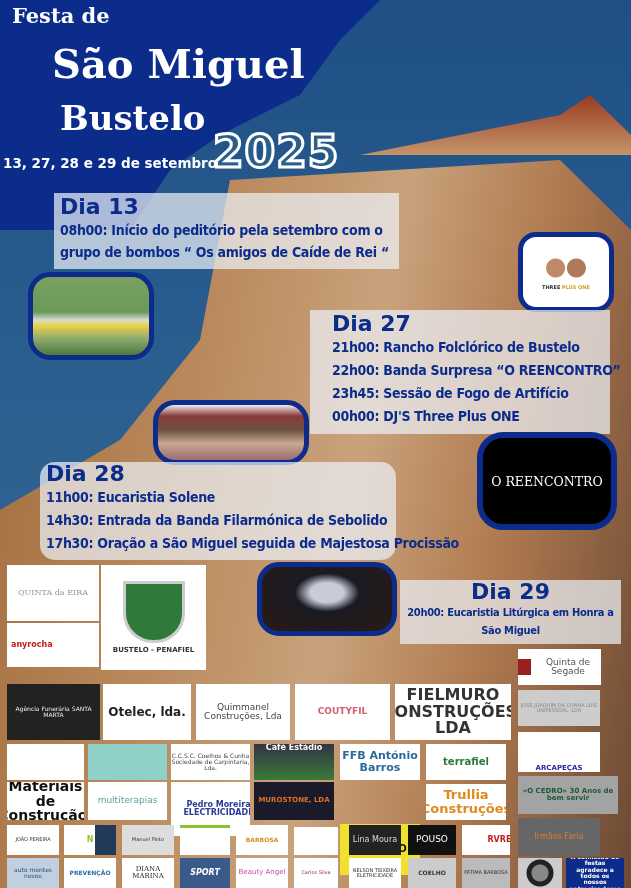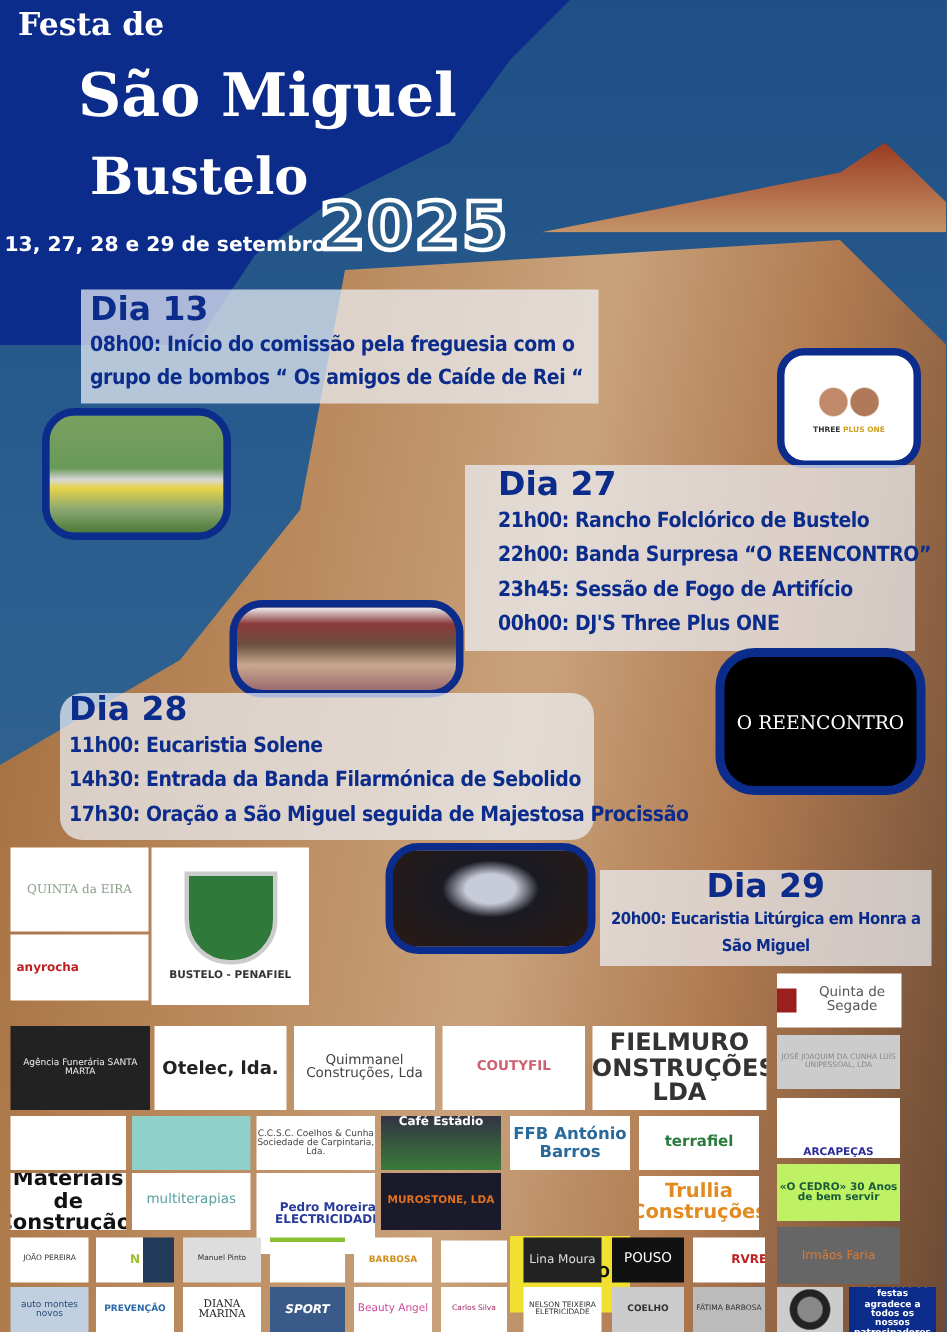--- a/index.html
+++ b/index.html
@@ -42,21 +42,21 @@
 <div class="blue-wedge"></div>
 
 <div class="title1">Festa de</div>
 <div class="title2">São Miguel</div>
 <div class="title3">Bustelo</div>
 <div class="dates">13, 27, 28 e 29 de setembro</div>
 <div class="year">2025</div>
 
 <div class="panel" style="left:54px;top:193px;width:345px;height:76px;padding:2px 6px;">
   <div class="day">Dia 13</div>
-  <div class="line" style="line-height:22px;">08h00:  Início do comissão pela freguesia com o</div>
+  <div class="line" style="line-height:22px;">08h00:  Início do peditório pela setembro com o</div>
   <div class="line" style="line-height:22px;">grupo de bombos “ Os amigos de Caíde de Rei “</div>
 </div>
 
 <div class="photo ph-bombos"></div>
 <div class="ph-dj">
   <div class="dj-faces"></div>
   <div class="dj-logo"><b>THREE</b> <span>PLUS ONE</span></div>
 </div>
 
 <div class="panel" style="left:310px;top:310px;width:300px;height:124px;padding:2px 22px;">
@@ -149,21 +149,21 @@
   </div>
 <div class="spon" style="left:254px;top:782px;width:80px;height:38px;background:#1a1a2a;color:#e07020;font-weight:bold;font-size:7px;">
     <span>MUROSTONE, LDA</span>
   </div>
 <div class="spon" style="left:340px;top:784px;width:80px;height:51px;background:#f0e030;color:#111;font-weight:bold;font-size:10px;margin-top:40px;">
     <span>J.RIBEIRO</span>
   </div>
 <div class="spon" style="left:426px;top:784px;width:80px;height:36px;color:#e08a20;font-weight:bold;font-size:13px;">
     <span>Trullia Construções</span>
   </div>
-<div class="spon" style="left:518px;top:776px;width:82px;height:38px;background:#bef264;color:#1a5a3a;font-weight:bold;font-size:7px;">
+<div class="spon" style="left:518px;top:776px;width:100px;height:38px;background:#a3a3a3;color:#1a5a3a;font-weight:bold;font-size:7px;">
     <span>«O CEDRO» 30 Anos de bem servir</span>
   </div>
 
 <div class="spon" style="left:7px;top:825px;width:52px;height:30px;font-size:5px;">
     <span>JOÃO PEREIRA</span>
   </div>
 <div class="spon" style="left:64px;top:825px;width:52px;height:30px;background:linear-gradient(90deg,#fff 60%,#223a5a 60%);color:#9ac030;font-weight:bold;">
     <span>N</span>
   </div>
 <div class="spon" style="left:122px;top:825px;width:52px;height:30px;background:#ddd;font-size:5px;">

